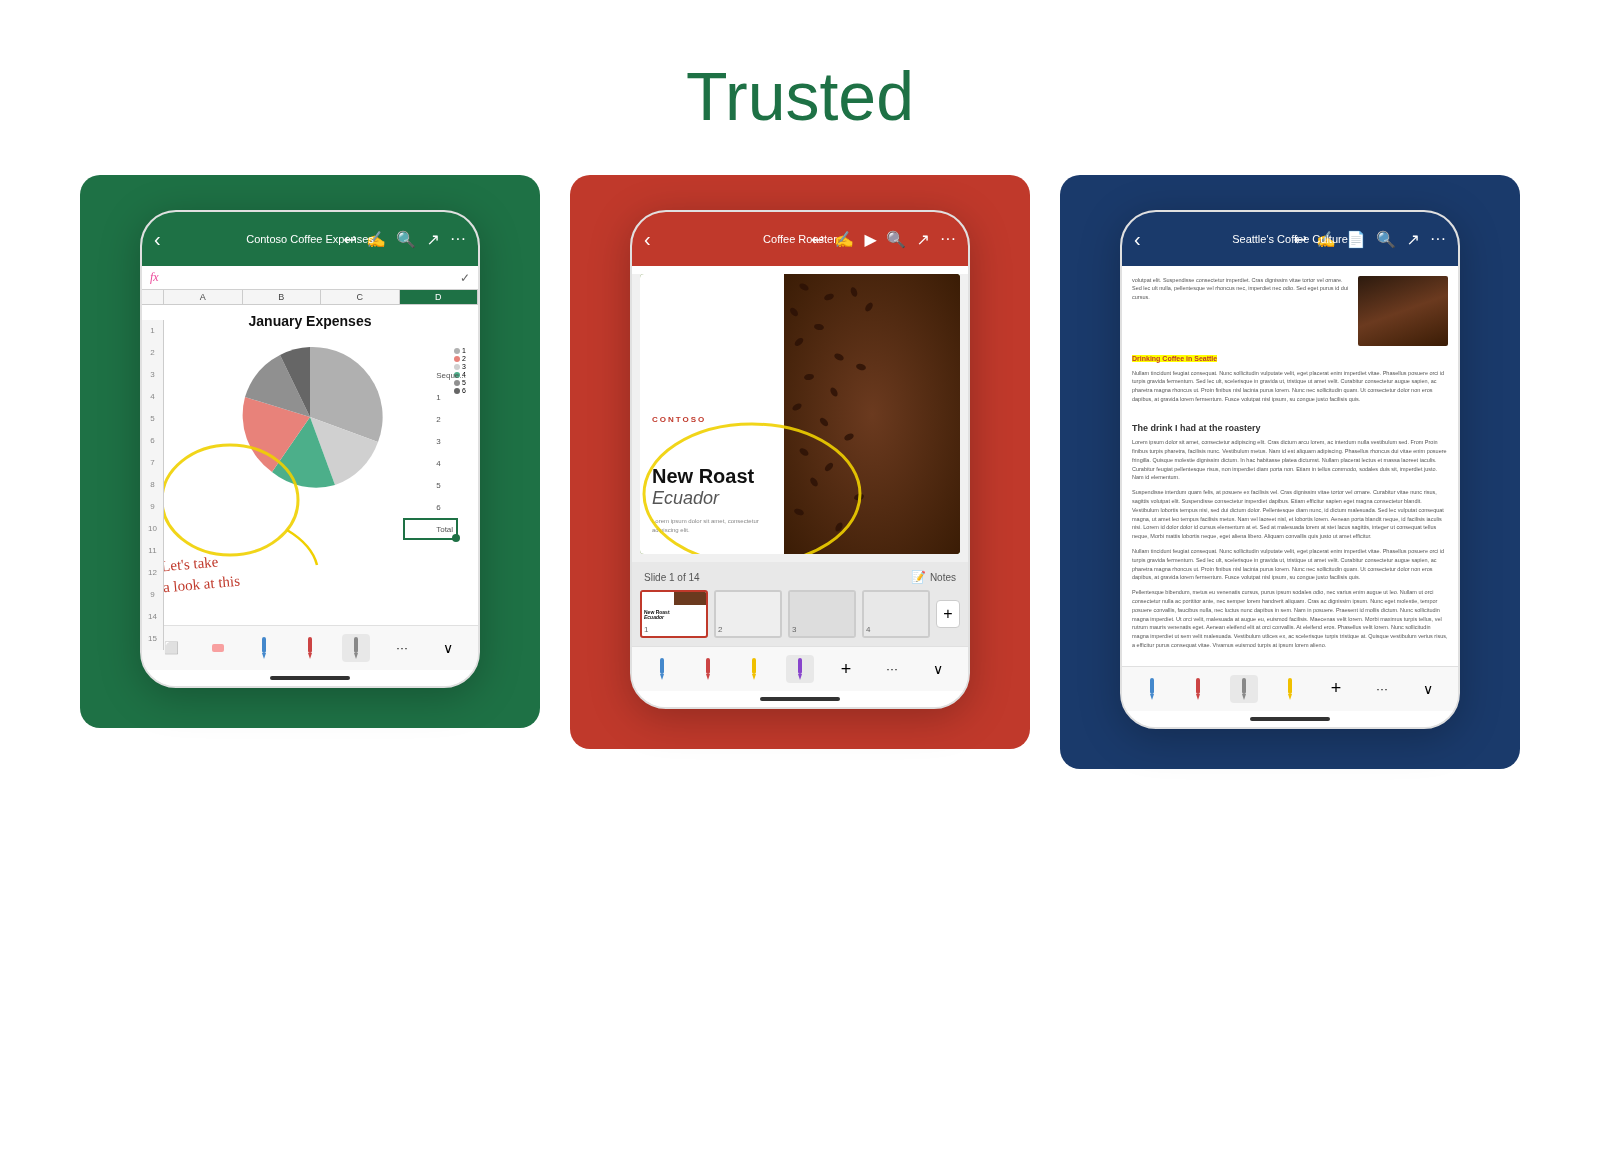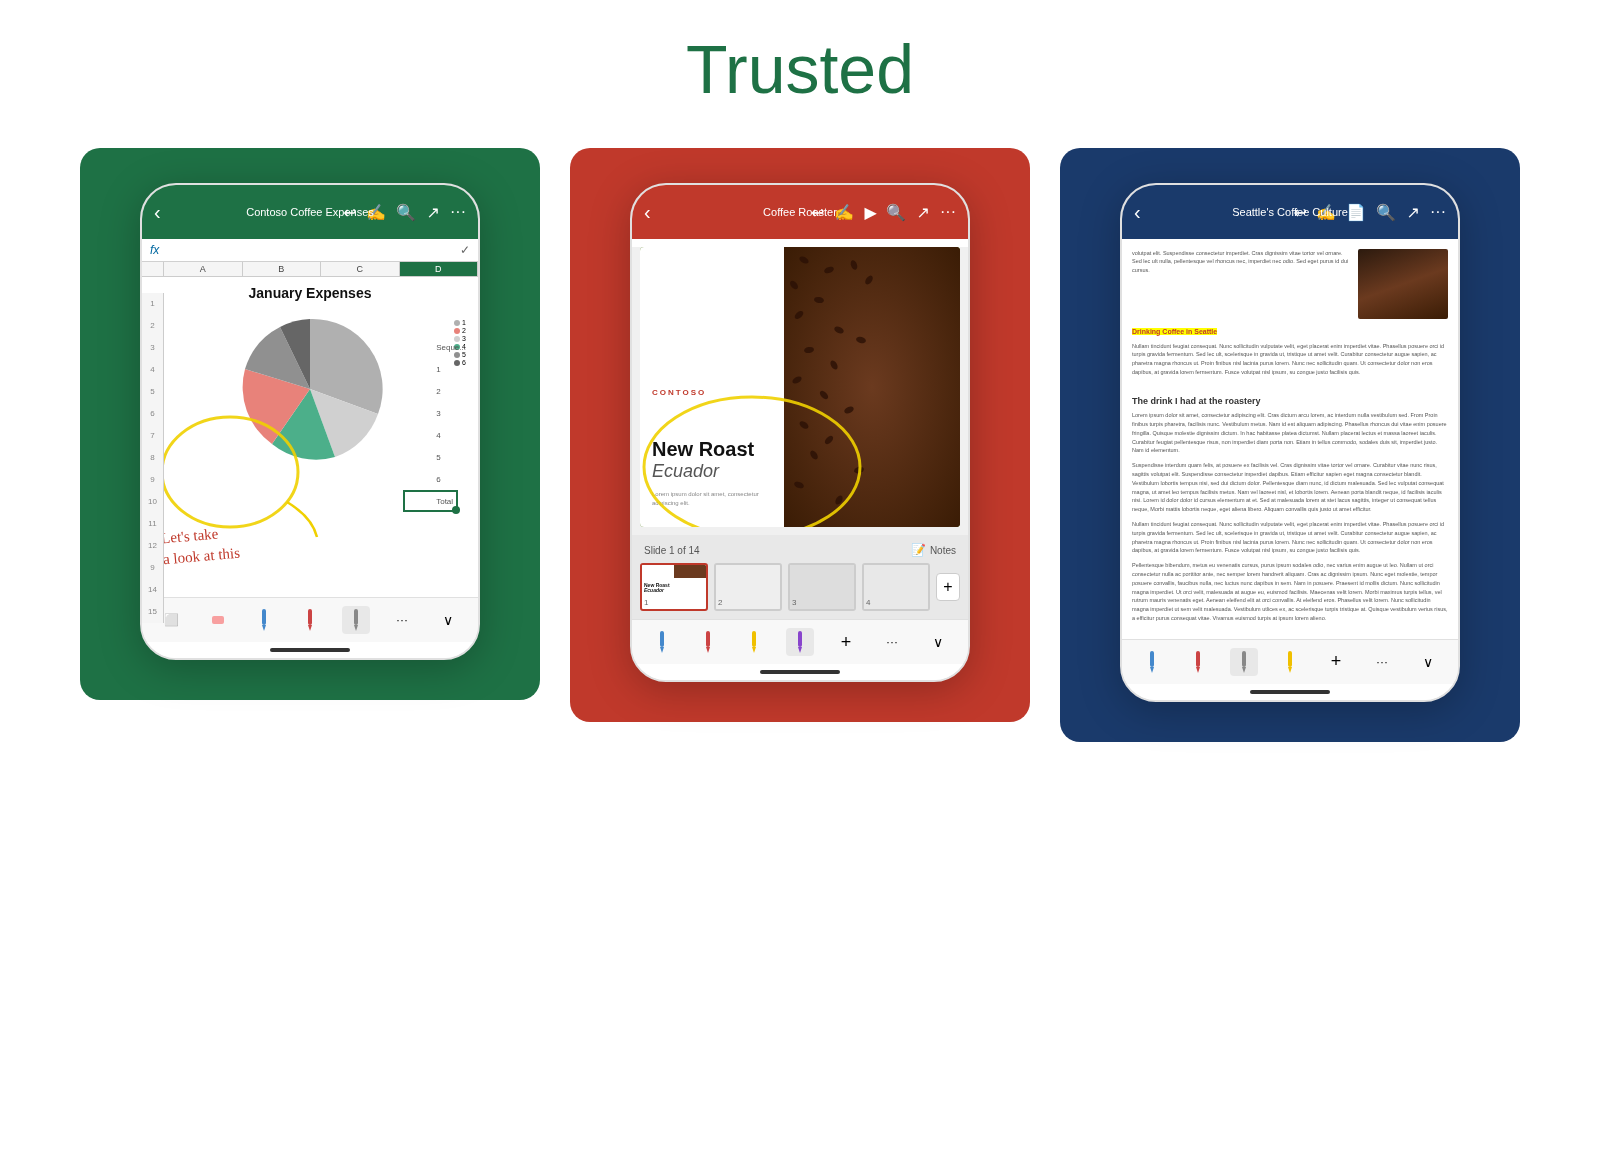--- a/index.html
+++ b/index.html
@@ -14,20 +14,21 @@
       padding: 30px 60px 40px;
     }
 
     
     .titles-row {
       display: flex;
       width: 100%;
       justify-content: space-between;
       margin-bottom: 40px;
       padding: 0 60px;
+      margin-top: 27px;
     }
     .section-title {
       font-size: 68px;
       font-weight: 400;
       text-align: center;
       flex: 1;
     }
     .title-trusted { color: #1e7145; }
     .title-work { color: #c0392b; }
     .title-powerful { color: #1a3a6b; }
@@ -101,21 +102,21 @@
     
     .formula-bar {
       background: #fff;
       border-bottom: 1px solid #d0d0d0;
       padding: 4px 8px;
       display: flex;
       align-items: center;
       gap: 8px;
       font-size: 12px;
     }
-    .formula-label { color: #0369a1; font-style: italic; }
+    .formula-label { color: #ec4899; font-style: italic; font-family: Liberation Serif, serif; }
 
     .col-headers {
       display: flex;
       border-bottom: 1px solid #ccc;
       background: #f5f5f5;
     }
     .row-header-spacer { width: 22px; border-right: 1px solid #ccc; }
     .col-header {
       flex: 1;
       text-align: center;

